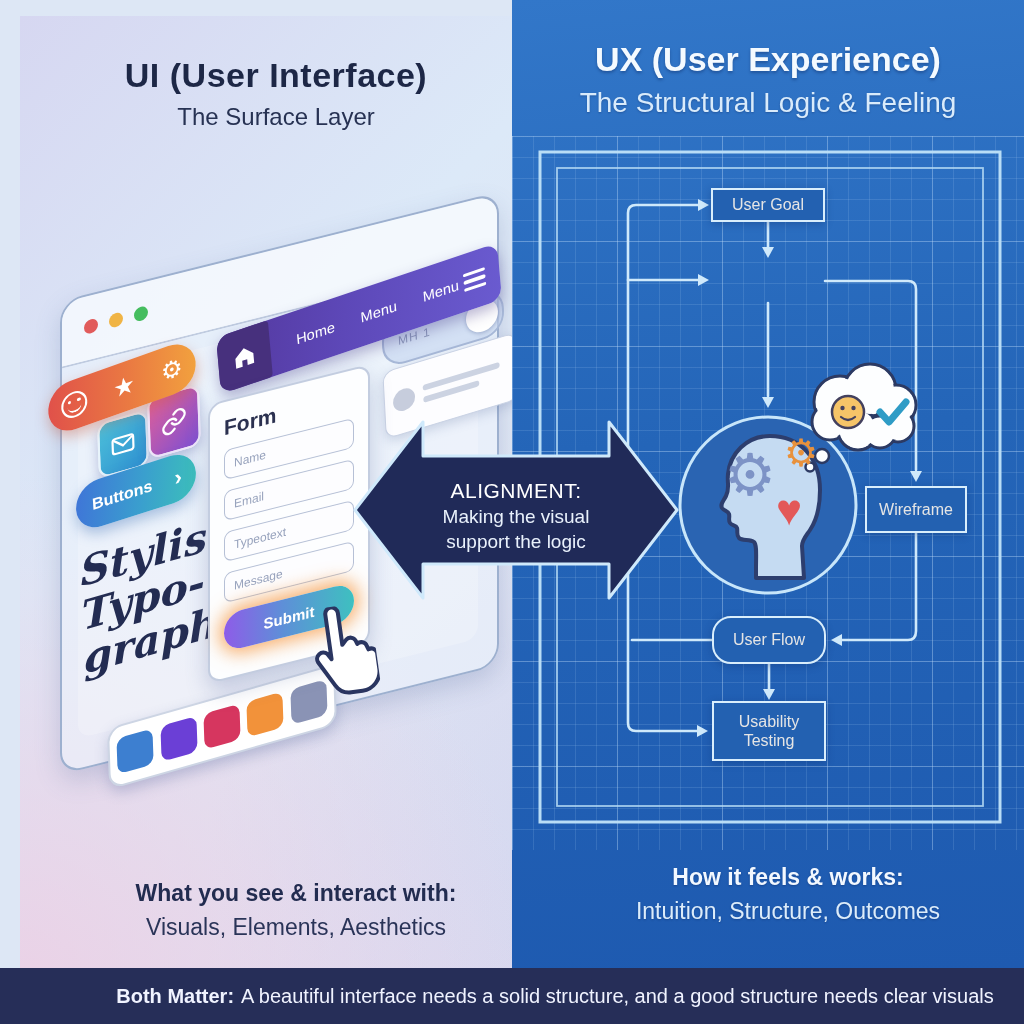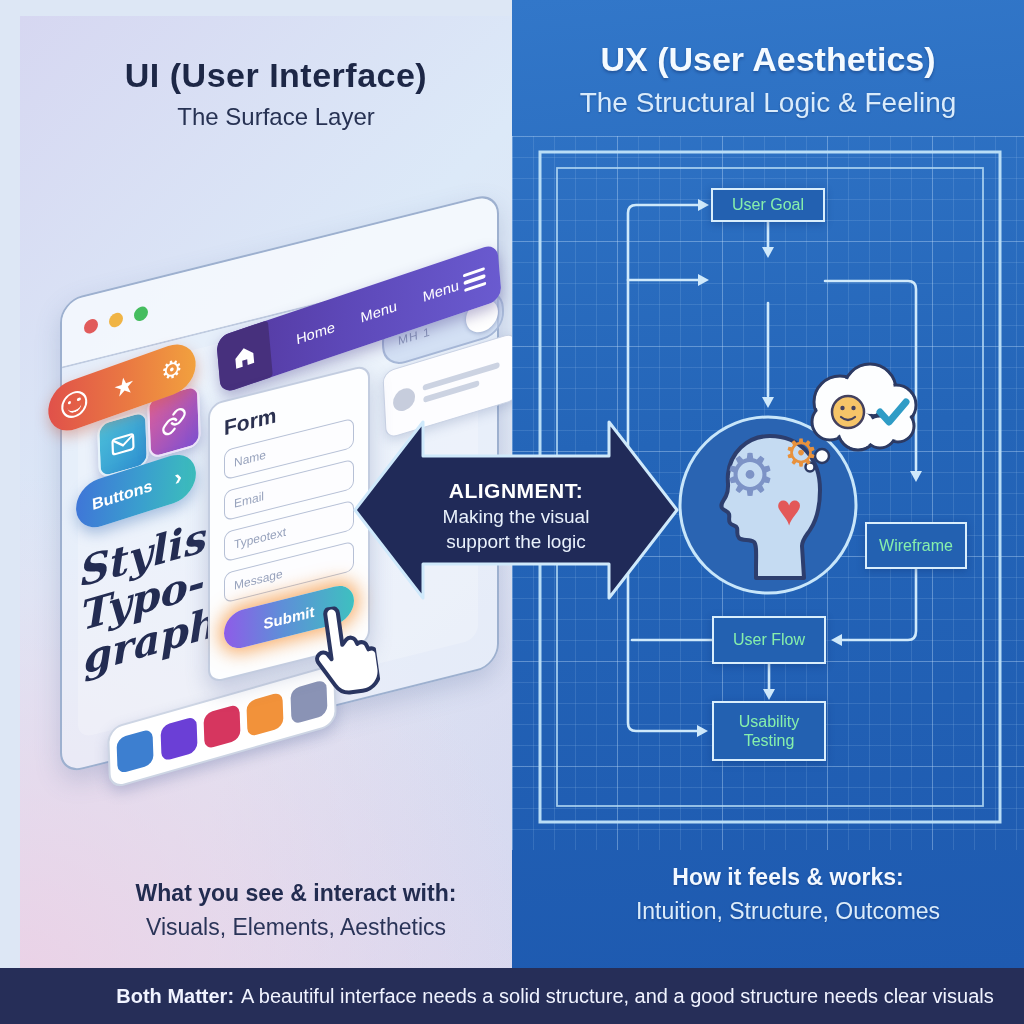--- a/index.html
+++ b/index.html
@@ -100,35 +100,35 @@
     border:2px solid #cdd5e4;transform:rotate(-2deg);display:flex;align-items:center;
     justify-content:space-evenly;z-index:3;box-shadow:0 6px 14px rgba(90,105,160,.3);}
   .swatch{width:36px;height:36px;border-radius:9px;}
 
   .hand{left:286px;top:590px;width:70px;height:92px;z-index:9;transform:rotate(-8deg);}
 
   
   .center-arrow{left:353px;top:420px;width:326px;height:180px;z-index:8;}
   .arrow-text{left:423px;top:466px;width:186px;height:100px;z-index:9;display:flex;
     flex-direction:column;align-items:center;justify-content:center;text-align:center;color:#fff;}
-  .arrow-title{font-size:21px;font-weight:bold;letter-spacing:.5px;}
+  .arrow-title{font-size:21px;font-weight:normal;letter-spacing:.5px;}
   .arrow-line{font-size:19px;color:#e9f1fc;margin-top:3px;}
 
   
   .right-panel{left:512px;top:0;width:512px;height:968px;
     background:linear-gradient(175deg,#3277c9 0%,#2465b8 45%,#1e5ab0 100%);}
   .grid{left:0;top:136px;width:512px;height:714px;
     background-image:
       linear-gradient(rgba(200,226,252,.28) 1.5px, transparent 1.5px),
       linear-gradient(90deg, rgba(200,226,252,.28) 1.5px, transparent 1.5px),
       linear-gradient(rgba(190,220,250,.14) 1px, transparent 1px),
       linear-gradient(90deg, rgba(190,220,250,.14) 1px, transparent 1px);
     background-size:105px 105px,105px 105px,21px 21px,21px 21px;}
   .flow-svg{left:0;top:0;width:512px;height:1024px;}
-  .flowbox{background:#2361b1;border:2px solid #d9eefc;color:#86efac;font-size:16px;
+  .flowbox{background:#2361b1;border:2px solid #d9eefc;color:#e5e5e5;font-size:16px;
     display:flex;align-items:center;justify-content:center;text-align:center;line-height:1.2;
     box-sizing:border-box;box-shadow:0 2px 8px rgba(10,40,100,.3);}
   .gear-big{left:212px;top:446px;font-size:58px;line-height:58px;color:#7d93c6;z-index:6;}
   .gear-small{left:272px;top:434px;font-size:38px;line-height:38px;color:#e8913c;z-index:6;}
   .heart{left:264px;top:488px;font-size:44px;line-height:44px;color:#e35858;z-index:6;}
 
   
   .caption{width:512px;text-align:center;top:864px;padding-left:20px;}
   .cap-title-l{font-size:23px;font-weight:bold;color:#222c50;}
   .cap-sub-l{font-size:23px;color:#2a3458;margin-top:7px;}
@@ -251,21 +251,21 @@
     <div class="abs caption">
       <div class="cap-title-l">What you see &amp; interact with:</div>
       <div class="cap-sub-l">Visuals, Elements, Aesthetics</div>
     </div>
   </div>
 
   <div class="abs right-panel">
     <div class="abs grid"></div>
 
     <div class="abs panel-header" style="top:40px;">
-      <div class="rp-title">UX (User Aesthetics)</div>
+      <div class="rp-title">UX (User Experience)</div>
       <div class="rp-sub">The Structural Logic &amp; Feeling</div>
     </div>
 
     <svg class="abs flow-svg" viewBox="0 0 512 1024">
 
       <rect x="28" y="152" width="460" height="670" fill="none" stroke="#b9ddf6" stroke-width="3"></rect>
       <rect x="45" y="168" width="426" height="638" fill="none" stroke="#b9ddf6" stroke-width="1.8" opacity="0.85"></rect>
 
       <g stroke="#cfe9fb" stroke-width="2.6" fill="none" stroke-linecap="round">
         <path d="M256,222 V248"></path>
@@ -323,22 +323,22 @@
         <circle cx="22" cy="96" r="7" fill="#fdfeff" stroke="#2c3a63" stroke-width="2.5"></circle>
         <circle cx="10" cy="107" r="4.5" fill="#fdfeff" stroke="#2c3a63" stroke-width="2.5"></circle>
       </g>
     </svg>
 
     <div class="abs gear-big">⚙</div>
     <div class="abs gear-small">⚙</div>
     <div class="abs heart">♥</div>
 
     <div class="abs flowbox" style="left:199px;top:188px;width:114px;height:34px;">User Goal</div>
-    <div class="abs flowbox" style="left:353px;top:486px;width:102px;height:47px;margin-top:36px;">Wireframe</div>
-    <div class="abs flowbox" style="left:200px;top:616px;width:114px;height:48px;">User Flow</div>
+    <div class="abs flowbox" style="left:353px;top:486px;width:102px;height:47px;">Wireframe</div>
+    <div class="abs flowbox" style="left:200px;top:616px;width:114px;height:48px;border-radius:19px;">User Flow</div>
     <div class="abs flowbox" style="left:200px;top:701px;width:114px;height:60px;">Usability Testing</div>
 
     <div class="abs caption">
       <div class="cap-title-r">How it feels &amp; works:</div>
       <div class="cap-sub-r">Intuition, Structure, Outcomes</div>
     </div>
   </div>
 
   <svg class="abs center-arrow" viewBox="0 0 326 180">
     <polygon points="2,90 70,2 70,36 256,36 256,2 324,90 256,178 256,144 70,144 70,178" fill="#202a58" stroke="#cfe9fb" stroke-width="3" stroke-linejoin="round"></polygon>

